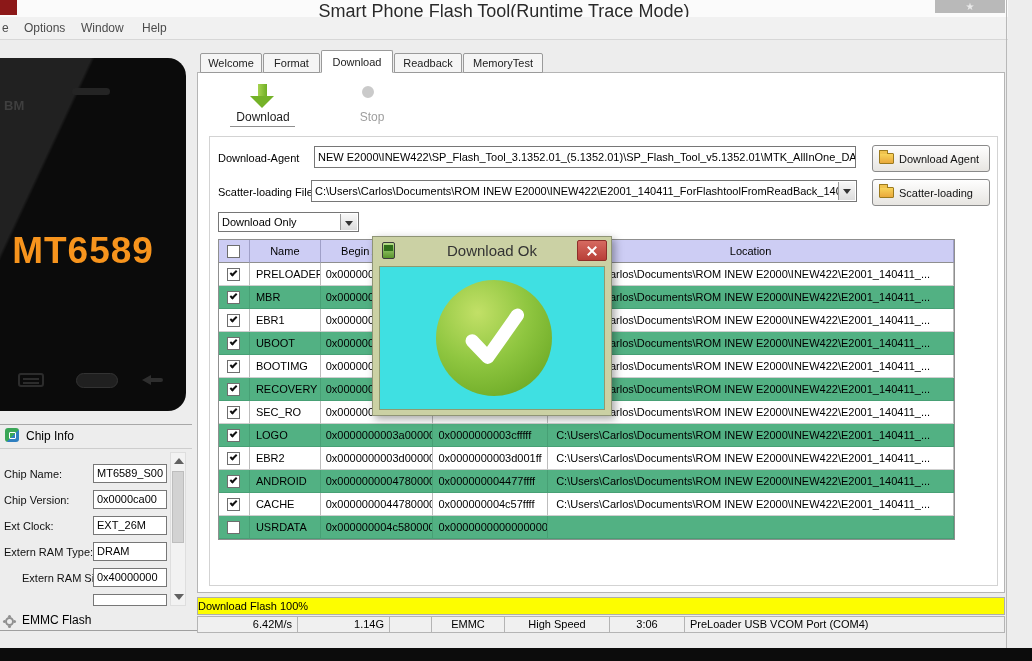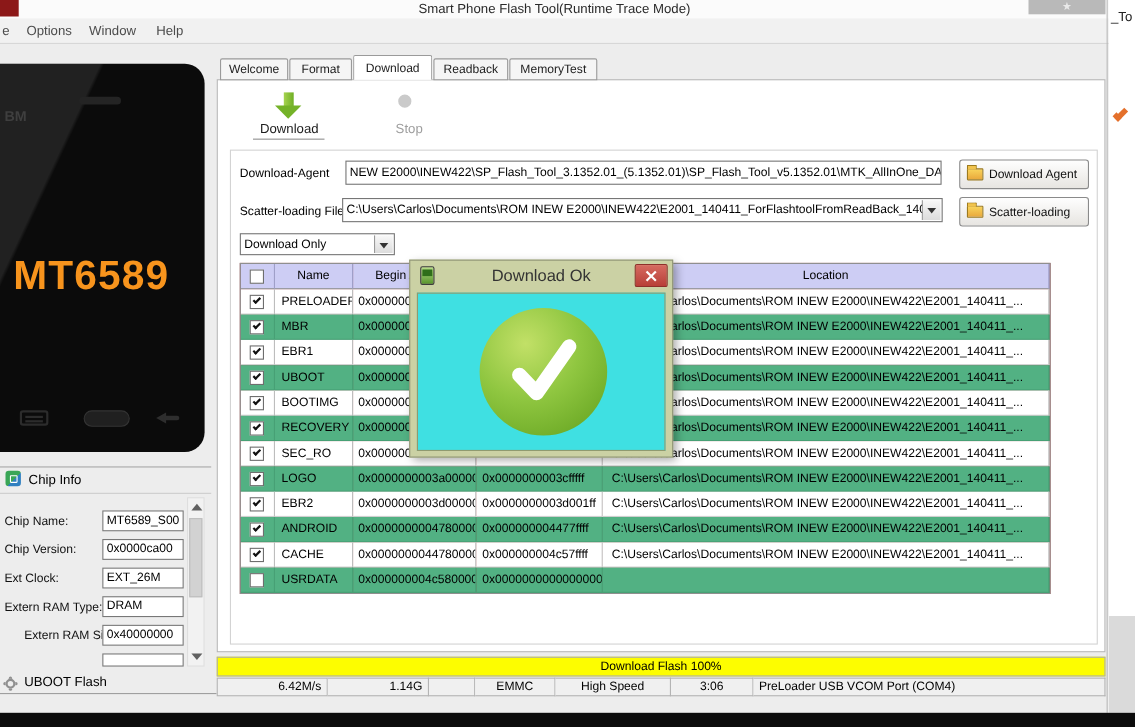--- a/index.html
+++ b/index.html
@@ -2,21 +2,21 @@
 <html><head>
 <meta charset="utf-8">
 <style>
   * { margin:0; padding:0; box-sizing:border-box; }
   body { font-family:"Liberation Sans", sans-serif; background:#444; }
   .screen { position:relative; width:1032px; height:661px; background:#ededed; overflow:hidden; font-family:"Liberation Sans",sans-serif; }
   .abs { position:absolute; }
 
   
   .titlebar { position:absolute; left:0; top:0; width:1008px; height:17px; background:#fbfbfb; }
-  .win-title { position:absolute; left:0; top:1px; width:1008px; text-align:center; font-size:12px; color:#2a2a2a; }
+  .win-title { position:absolute; left:0; top:1px; width:1008px; text-align:center; font-size:18px; color:#2a2a2a; }
   .red-block { position:absolute; left:0; top:0; width:17px; height:15px; background:#8c1818; }
   .star-box { position:absolute; left:935px; top:0; width:70px; height:13px; background:#b9b9b9; color:#e9e9e9; font-size:10px; text-align:center; line-height:13px; overflow:hidden; }
   .menubar { position:absolute; left:0; top:17px; width:1008px; height:23px; background:#f1f1f1; border-bottom:1px solid #d7d7d7; }
   .menu-item { position:absolute; top:0; height:23px; line-height:23px; font-size:12px; color:#4c4c4c; }
 
   
   .phone { position:absolute; left:-20px; top:58px; width:206px; height:353px; background:#0b0b0b; border-radius:18px; overflow:hidden; }
   .phone::before { content:""; position:absolute; left:0; top:0; right:0; bottom:0;
     background:linear-gradient(115deg, rgba(255,255,255,0.09) 0%, rgba(255,255,255,0.09) 30%, transparent 31%); border-radius:inherit; }
   .phone-speaker { position:absolute; left:92px; top:30px; width:38px; height:7px; background:#242424; border-radius:4px; }
@@ -79,21 +79,21 @@
   .c0 { width:31px; justify-content:center; }
   .c1 { width:71px; padding-left:6px; justify-content:flex-start; }
   .c2 { width:113px; padding-left:5px; justify-content:flex-start; }
   .c3 { width:115px; padding-left:5px; justify-content:flex-start; }
   .c4 { width:407px; padding-left:8px; justify-content:flex-start; }
   .th.c1, .th.c2, .th.c4 { padding-left:0; justify-content:center; }
   .cb { width:13px; height:13px; background:#fff; border:1px solid #6e6e6e; display:flex; align-items:center; justify-content:center; }
   .chk { display:inline-block; width:7px; height:4px; border-left:2px solid #111; border-bottom:2px solid #111; transform:rotate(-45deg) translate(1px,-1px); }
 
   
-  .progress { position:absolute; left:197px; top:597px; width:808px; height:18px; background:#fdfd00; border:1px solid #adadad; text-align:center; font-size:11px; line-height:16px; color:#000; z-index:4; }
+  .progress { position:absolute; left:197px; top:597px; width:808px; height:18px; background:#fdfd00; border:1px solid #adadad; font-size:11px; line-height:16px; color:#000; z-index:4; }
   .statusrow { position:absolute; left:197px; top:616px; width:808px; height:17px; display:flex; z-index:4; }
   .scell { height:17px; border:1px solid #b4b4b4; border-left:none; background:#f0f0f0; font-size:11px; line-height:15px; overflow:hidden; white-space:nowrap; }
   .scell:first-child { border-left:1px solid #b4b4b4; }
   .s-right { text-align:right; padding-right:5px; }
   .s-center { text-align:center; }
   .s-left { text-align:left; padding-left:5px; }
   .s-bold { font-weight:normal; }
 
   
   .dialog { position:absolute; left:372px; top:236px; width:240px; height:180px; background:#cbd1a4; border:1px solid #8f9476; box-shadow:3px 3px 8px rgba(0,0,0,0.35); z-index:40; }
@@ -164,21 +164,21 @@
   <div class="chip-input" style="top:568px;">0x40000000</div>
   <div class="chip-input" style="top:594px; height:12px;"></div>
 
   <div class="vscroll">
     <span class="arr arr-up"></span>
     <span class="thumb"></span>
     <span class="arr arr-dn"></span>
   </div>
 
   <span class="gear"></span>
-  <div class="section-title" style="left:22px; top:613px;">UBOOT Flash</div>
+  <div class="section-title" style="left:22px; top:613px;">EMMC Flash</div>
   <div class="hline" style="left:0; top:630px; width:197px; background:#9f9f9f;"></div>
 
   <div class="tab" style="left:200px; width:62px;">Welcome</div>
   <div class="tab" style="left:263px; width:57px;">Format</div>
   <div class="tab active" style="left:321px; width:72px;">Download</div>
   <div class="tab" style="left:394px; width:68px;">Readback</div>
   <div class="tab" style="left:463px; width:80px;">MemoryTest</div>
 
   <div class="panel"></div>
   <div class="inner-frame"></div>
@@ -376,20 +376,15 @@
     <div class="dlg-body">
       <div class="ok-circle">
         <svg class="ok-check" width="78" height="78" viewBox="0 0 100 100">
           <path d="M22 55 L42 76 L80 22" stroke="#ffffff" stroke-width="17" fill="none" stroke-linecap="round" stroke-linejoin="round"></path>
         </svg>
       </div>
     </div>
   </div>
 
   <div class="app-edge"></div>
-  <div class="bg-strip">
-    <span class="strip-text">_To</span>
-    <span class="strip-check"></span>
-    <span class="strip-gray"></span>
-  </div>
 
   <div class="bottom-black"></div>
 </div>
 
 </body></html>

